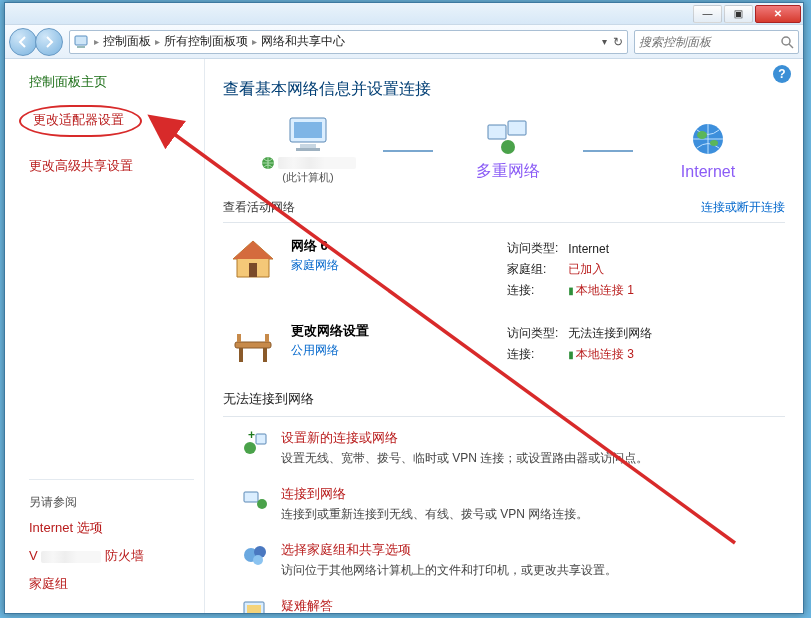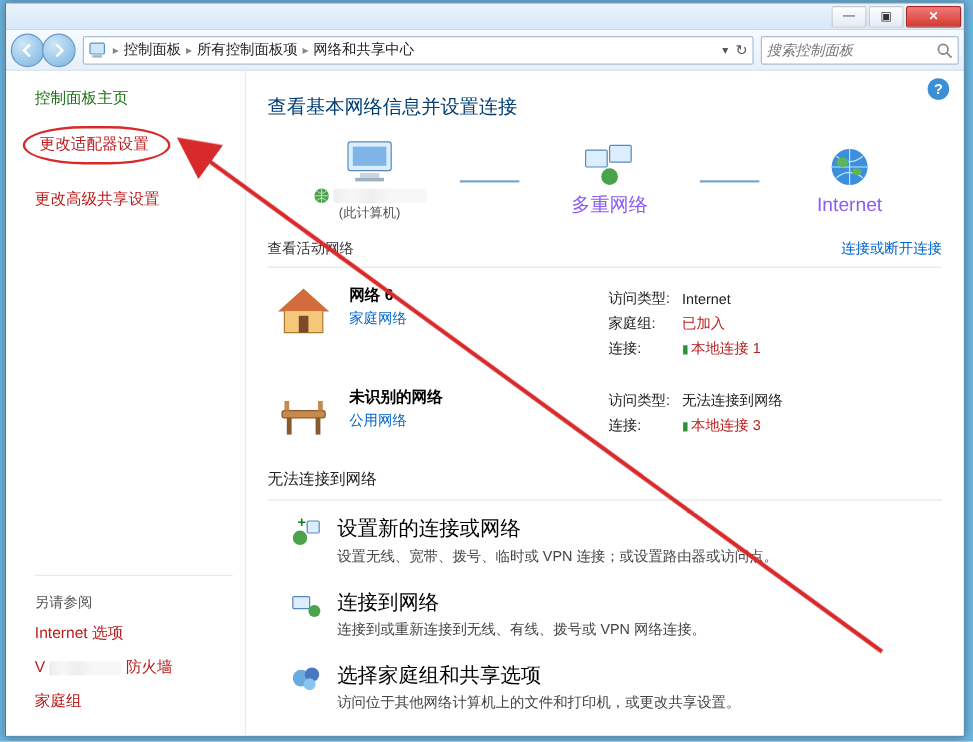--- a/index.html
+++ b/index.html
@@ -221,21 +221,21 @@
     font-size: 13px; color: #222; margin: 14px 0 8px 0;
   }
   .task {
     display: flex; gap: 12px; align-items: flex-start;
     padding: 8px 4px 10px 18px;
   }
   .taskicon {
     width: 28px; height: 28px; flex: 0 0 28px;
     display: flex; align-items: center; justify-content: center;
   }
-  .task .tlink { color: #000000; font-size: 17px; cursor: pointer; }
+  .task .tlink { color: #b91c1c; font-size: 13px; cursor: pointer; }
   .task .tdesc { color: #444; font-size: 12px; margin-top: 3px; }
   
   svg { display: block; }
   .signal { color: #2f8f3a; font-size: 10px; margin-right: 2px; }
 
   
   .arrow-overlay {
     position: absolute;
     left: 0; top: 0;
     width: 800px; height: 612px;
@@ -415,21 +415,21 @@
         <div class="neticon">
           <svg width="48" height="44">
             <rect x="6" y="20" width="36" height="6" rx="2" fill="#c78a4a" stroke="#8a5a2a"></rect>
             <rect x="8" y="12" width="4" height="8" fill="#c78a4a"></rect>
             <rect x="36" y="12" width="4" height="8" fill="#c78a4a"></rect>
             <rect x="10" y="26" width="4" height="14" fill="#8a5a2a"></rect>
             <rect x="34" y="26" width="4" height="14" fill="#8a5a2a"></rect>
           </svg>
         </div>
         <div class="netinfo">
-          <div class="name">未识别的网络</div>
+          <div class="name">更改网络设置</div>
           <div class="type">公用网络</div>
         </div>
         <div class="netprops">
           <table>
             <tbody>
                 <tr>
                   <td>访问类型:</td>
                   <td>无法连接到网络</td>
                 </tr>
             <tr>

